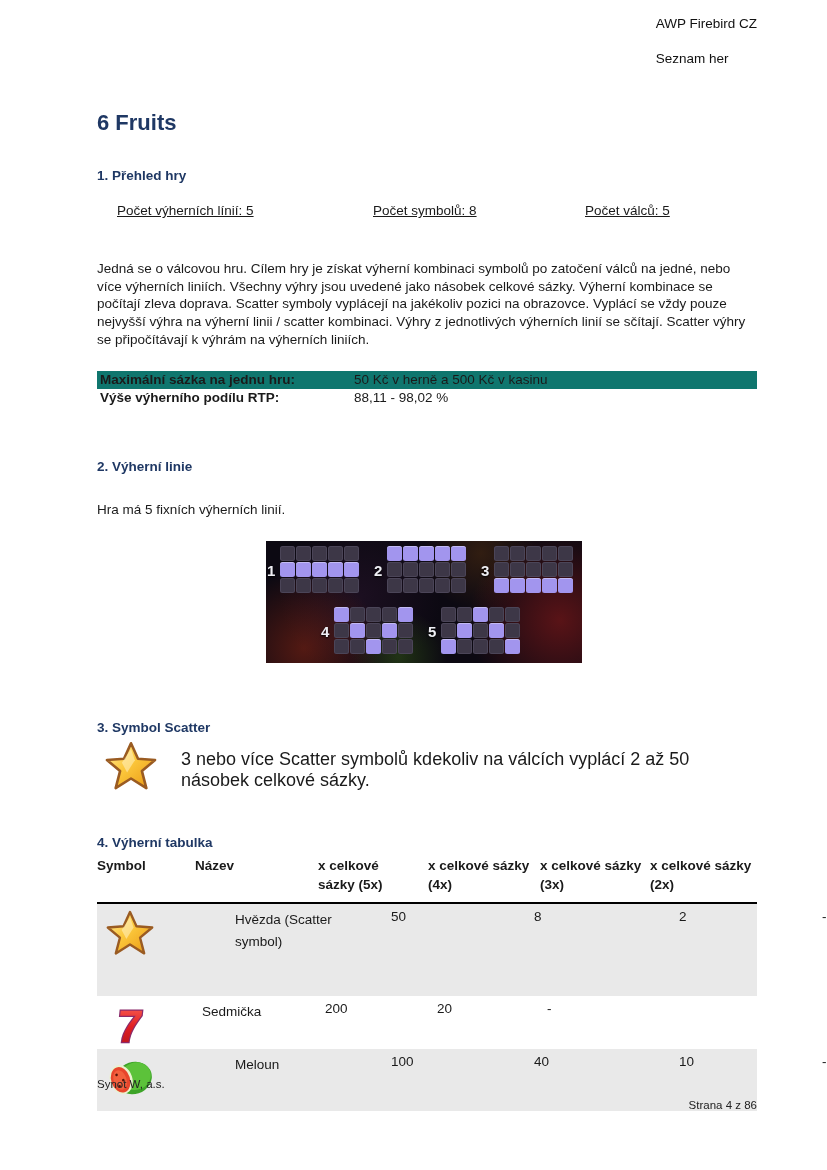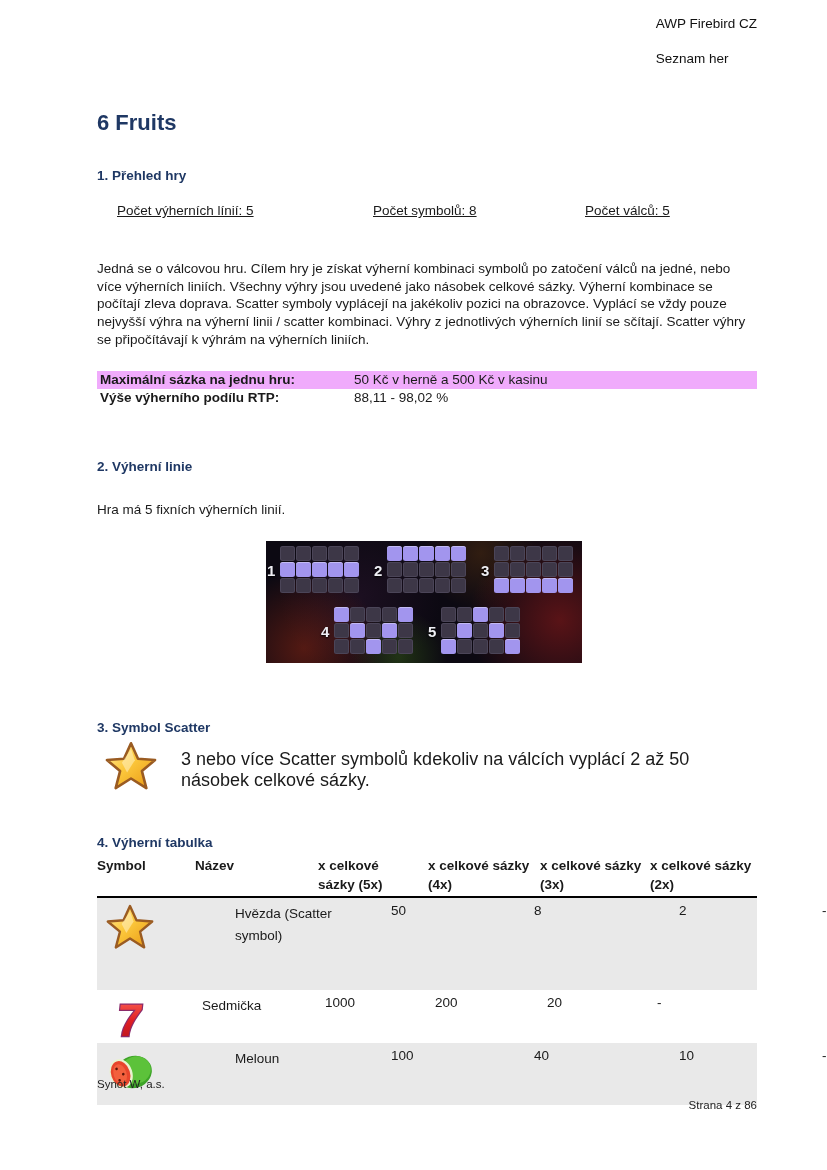--- a/index.html
+++ b/index.html
@@ -27,21 +27,21 @@
   .stat1 { margin-left:20px; width:250px; }
   .stat2 { width:212px; margin-left:6px; }
   .stat3 { flex:1; }
 
   
   .para { top:260px; font-size:13.5px; line-height:17.7px; text-align:left; }
 
   
   .info-table { top:371px; font-size:13.5px; }
   .info-row { display:flex; line-height:18px; padding:0 3px; }
-  .info-row.shaded { background:#f0abfc; }
+  .info-row.shaded { background:#0f766e; }
   .info-row .lbl { font-weight:bold; width:254px; flex:none; }
 
   .s2-text { top:502px; font-size:13.5px; }
 
   
   .paylines-image {
     position:absolute; left:266px; top:541px; width:316px; height:122px;
     background:
       radial-gradient(circle at 12% 88%, rgba(190,50,20,.40), transparent 26%),
       radial-gradient(circle at 42% 95%, rgba(70,130,25,.35), transparent 22%),
@@ -71,21 +71,21 @@
 
   
   .paytable { top:856px; font-size:13.5px; }
   .pt-row { display:flex; }
   .pt-c0 { width:98px;  flex:none; }
   .pt-c1 { width:123px; flex:none; }
   .pt-c2 { width:110px; flex:none; }
   .pt-c3 { width:112px; flex:none; }
   .pt-c4 { width:110px; flex:none; }
   .pt-c5 { flex:1; }
-  .pt-header { font-weight:bold; border-bottom:2.5px solid #000; padding-bottom:2px; }
+  .pt-header { font-weight:bold; border-bottom:2.5px solid #000; padding-bottom:8px; }
   .pt-header .cell-line { line-height:19px; }
   .pt-body .pt-row.shaded { background:#e9e9e9;gap:33px; }
   .pt-body .pt-row > div { padding-top:5px; }
   .pt-body .name { line-height:22px; }
   .icon-cell { display:flex; justify-content:flex-start; padding-left:7px; }
   .icon-cell svg { display:block; }
   .row-star   { min-height:92px; }
   .row-seven  { min-height:53px; }
   .row-melon  { min-height:62px; }
 
@@ -304,21 +304,20 @@
                 <linearGradient id="red7" x1="0" y1="0" x2="0" y2="1">
       <stop offset="0" stop-color="#ff6a5a"></stop>
                   <stop offset="0.5" stop-color="#e01f24"></stop>
                   <stop offset="1" stop-color="#b0121c"></stop>
     </linearGradient>
               </defs>
     <text x="20" y="34" text-anchor="middle" font-family="Liberation Sans, sans-serif" font-size="38" font-weight="bold" fill="url(#red7)" stroke="#8a2a6a" stroke-width="2" paint-order="stroke" transform="skewX(-6) translate(2,0)">7</text>
   </svg>
           </div>
           <div class="pt-c1 name">Sedmička</div>
-          <div class="pt-c2">1000</div>
           <div class="pt-c3">200</div>
           <div class="pt-c4">20</div>
           <div class="pt-c5">-</div>
         </div>
         <div class="pt-row row-melon shaded">
           <div class="pt-c0 icon-cell">
             <svg width="52" height="48" viewBox="0 0 44 40">
     <g transform="rotate(-18 22 20)">
       <ellipse cx="25" cy="21" rx="15.5" ry="13.5" fill="#3da428"></ellipse>
       <ellipse cx="27" cy="20" rx="13" ry="11.5" fill="#5cc23a"></ellipse>

